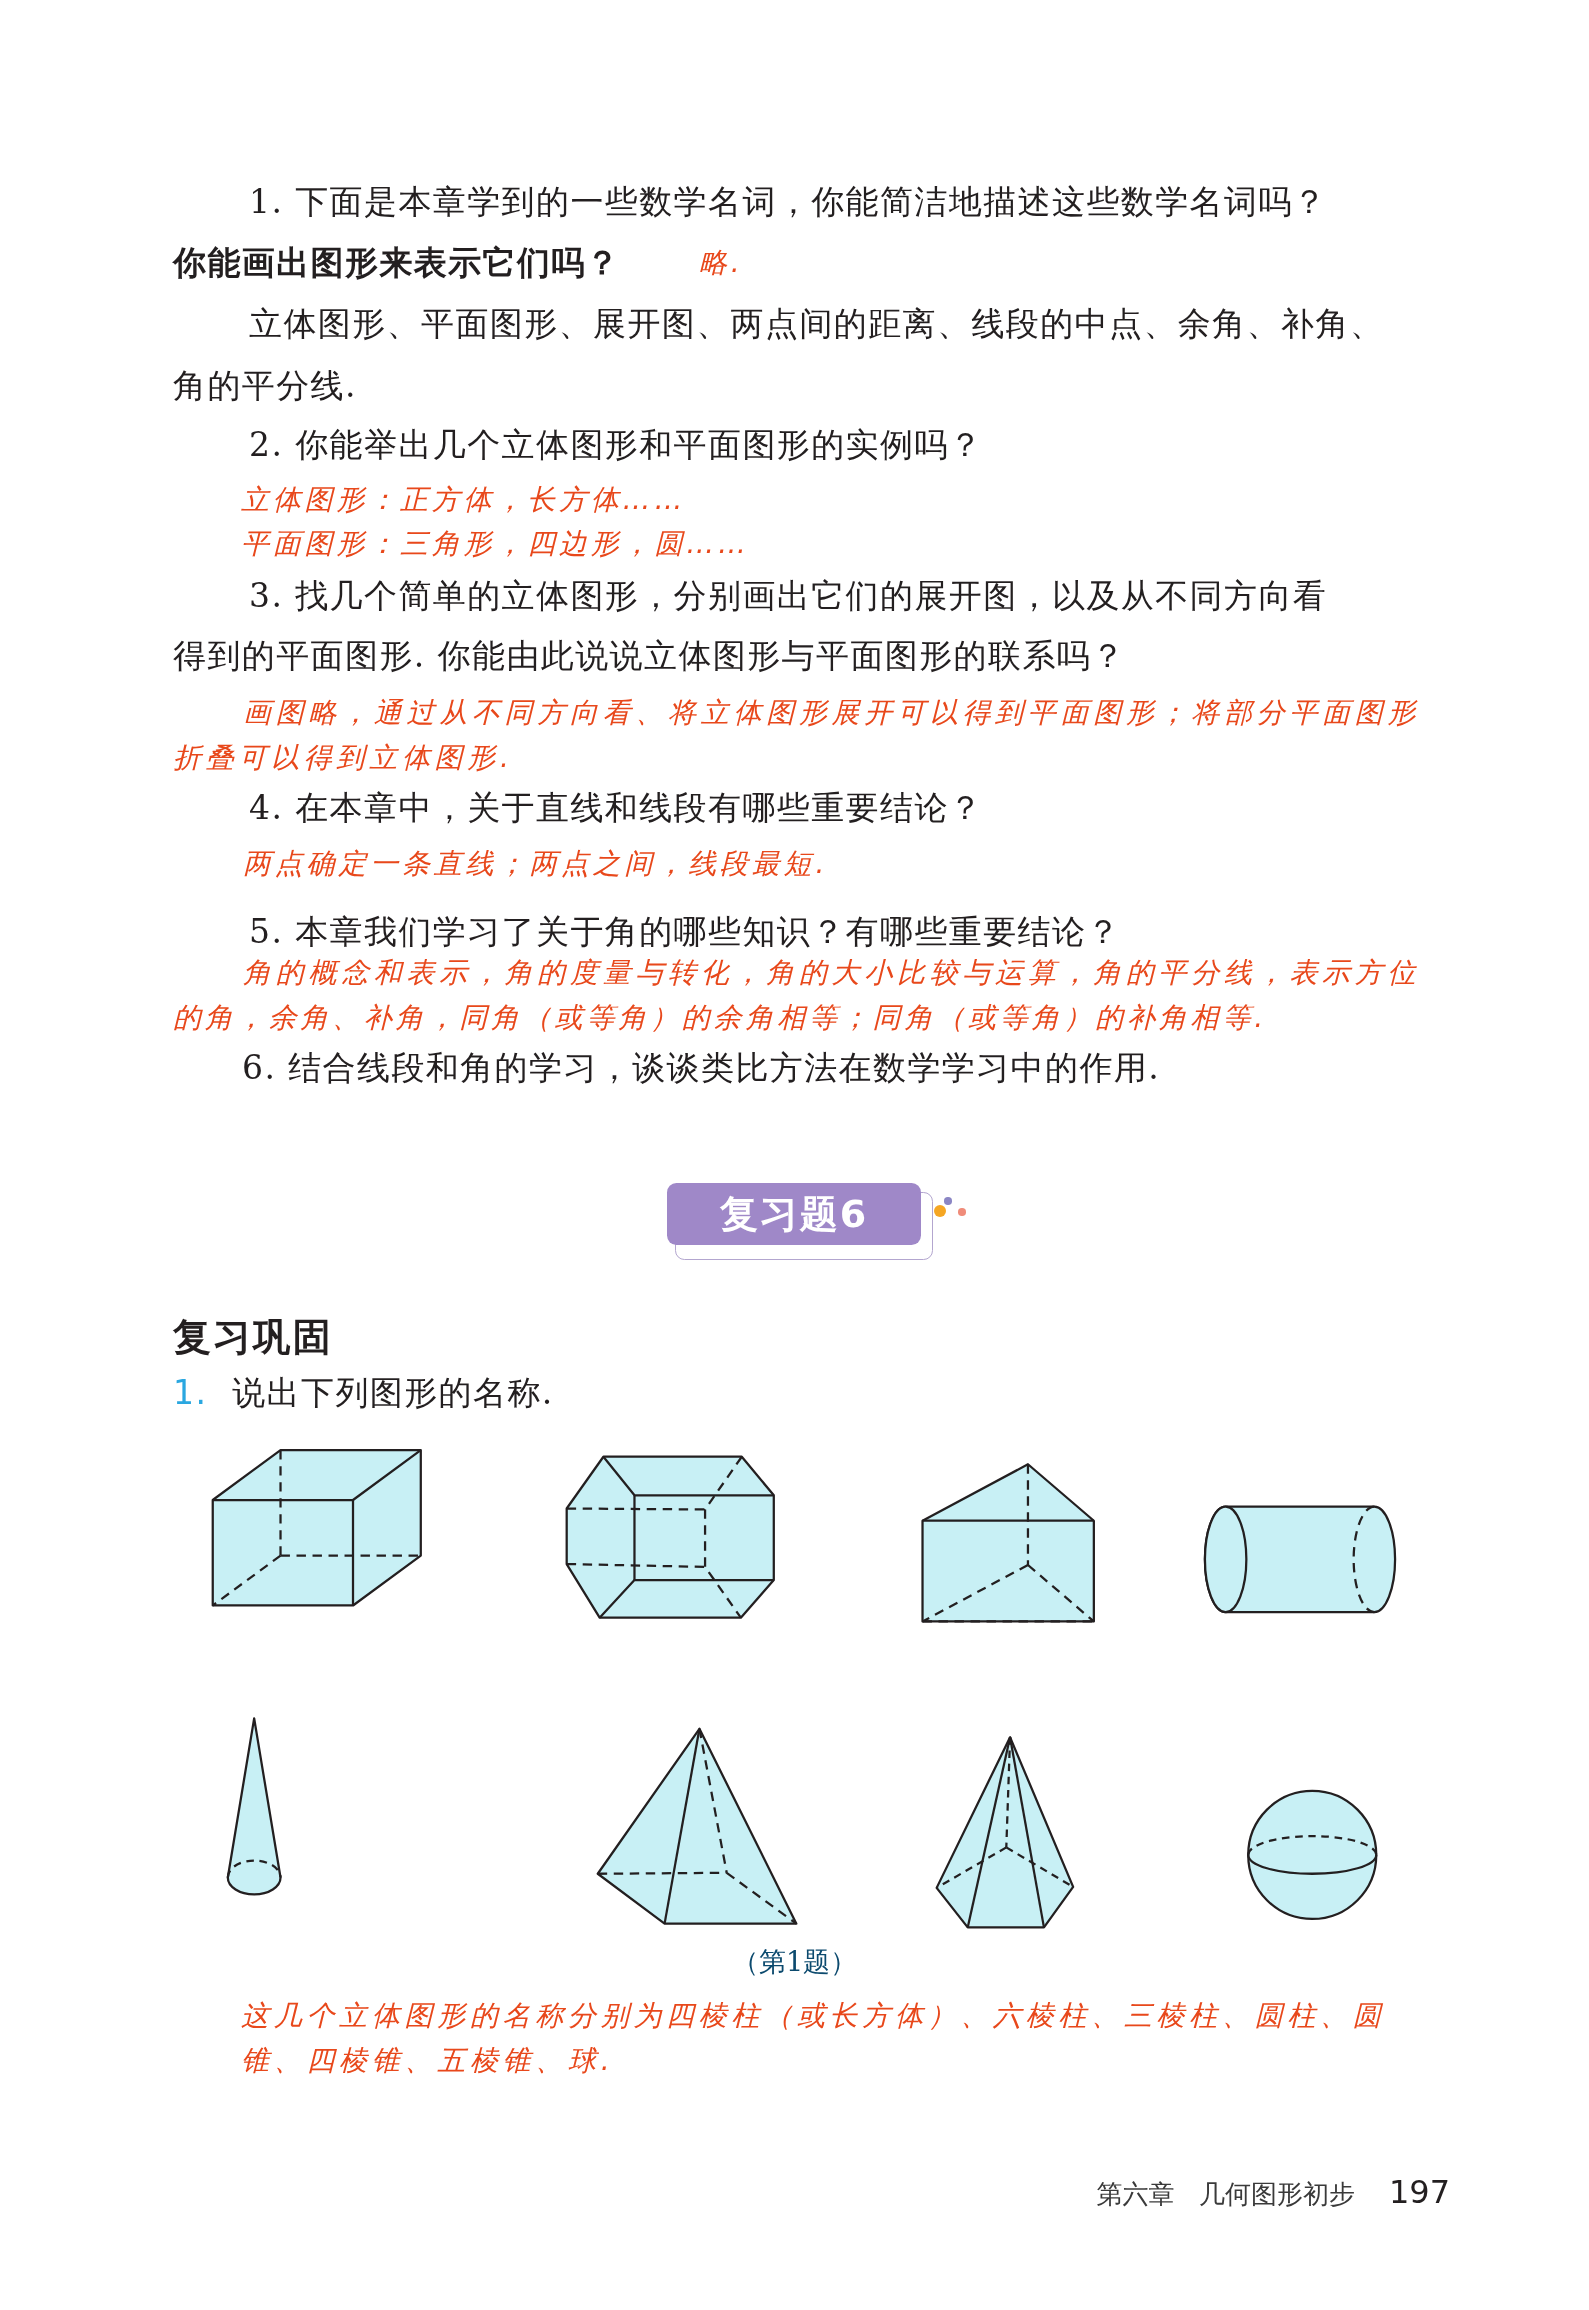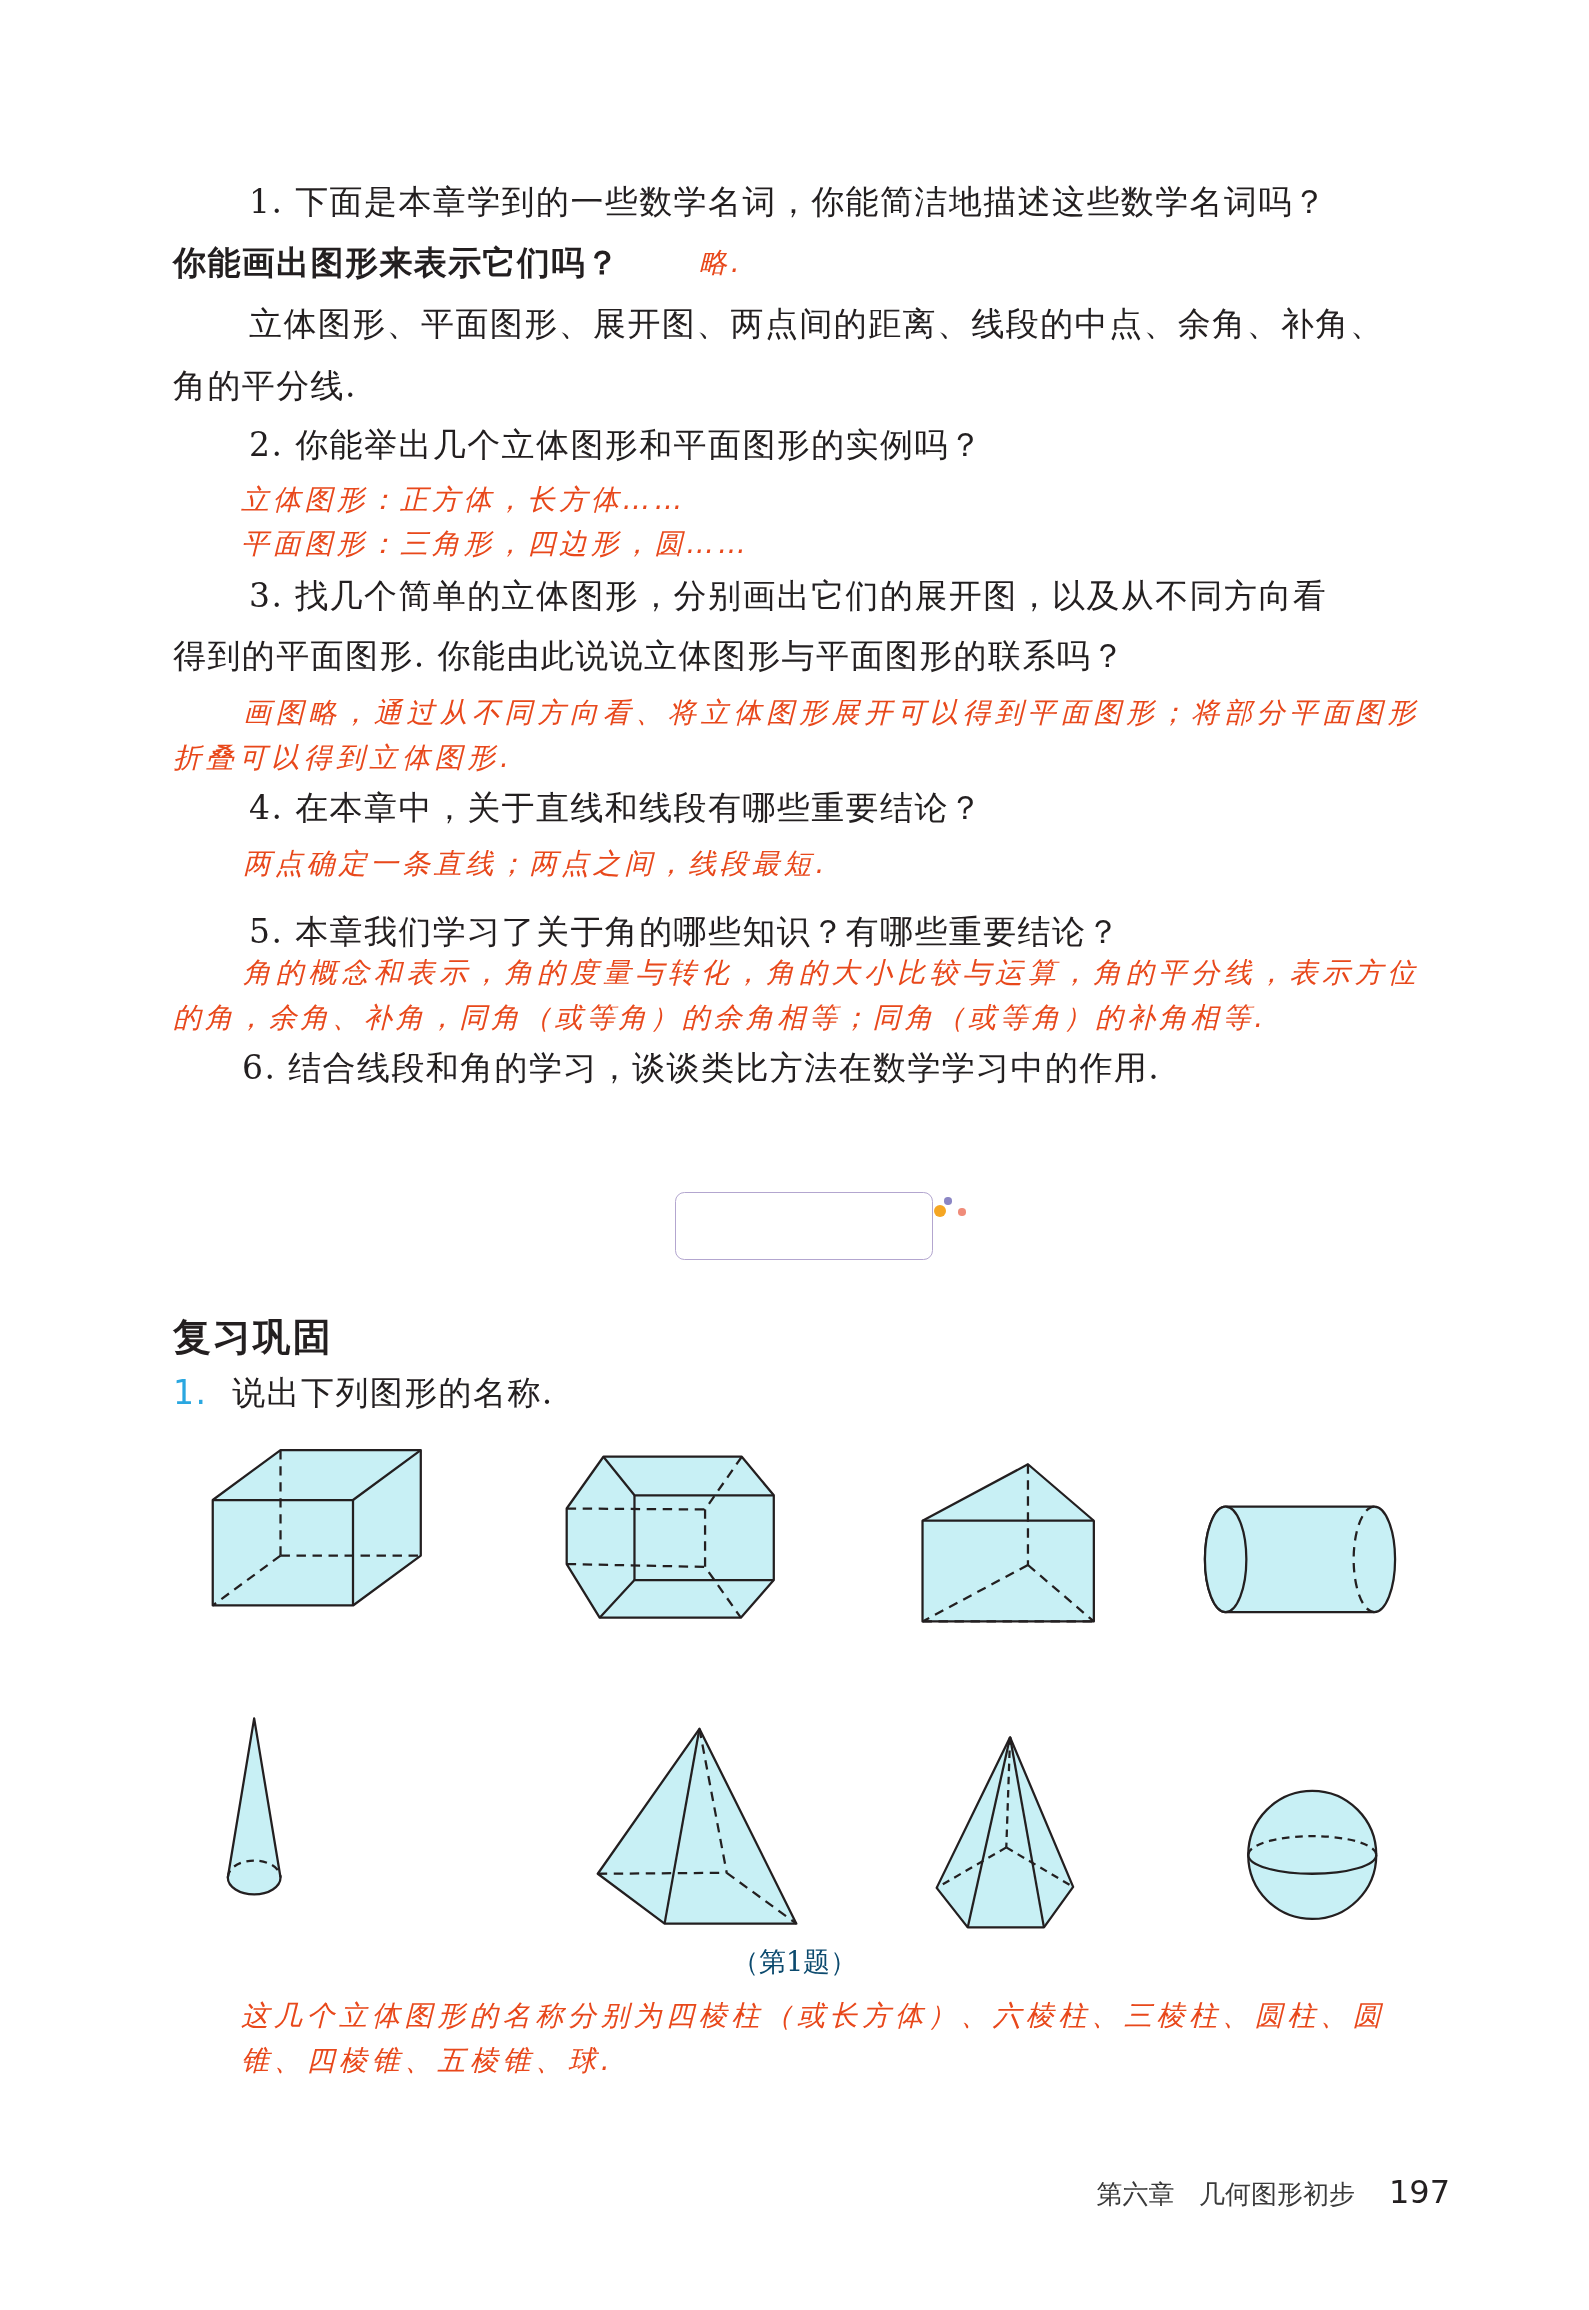--- a/index.html
+++ b/index.html
@@ -100,20 +100,21 @@
 <div class="ans" style="left:243px; top:953px; letter-spacing:4.7px;">角的概念和表示，角的度量与转化，角的大小比较与运算，角的平分线，表示方位</div>
 <div class="ans" style="left:173px; top:998px; letter-spacing:3.8px;">的角，余角、补角，同角（或等角）的余角相等；同角（或等角）的补角相等.</div>
 
 <div class="line" style="left:242px; top:1045px;text-align:center;">
   <span>6.</span>
   <span>结合线段和角的学习，谈谈类比方法在数学学习中的作用.</span>
 </div>
 
 <div class="badge-wrap">
   <div class="badge-shadow"></div>
+  <div class="badge">复习题6</div>
 </div>
 <div class="dot" style="left:944px; top:1197px; width:7.5px; height:7.5px; background:#8b86c4;"></div>
 <div class="dot" style="left:934px; top:1205px; width:12.2px; height:12.2px; background:#f5a623;"></div>
 <div class="dot" style="left:958px; top:1208px; width:7.5px; height:7.5px; background:#f08c7a;"></div>
 
 <div class="section-title">复习巩固</div>
 <div class="line" style="left:173px; top:1370px;">
   <span class="q-num">1.</span>
   <span style="margin-left:13px;">说出下列图形的名称.</span>
 </div>

